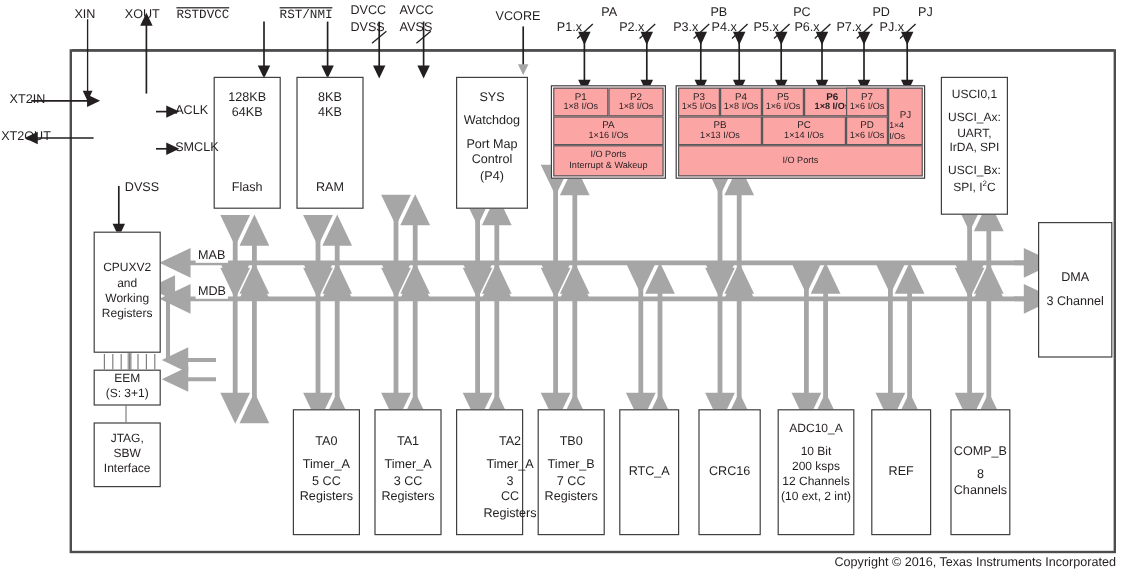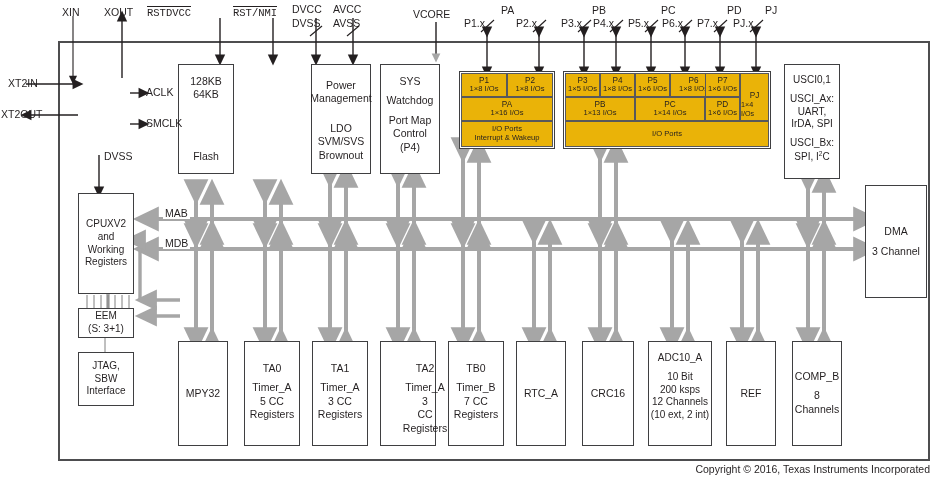--- a/index.html
+++ b/index.html
@@ -46,21 +46,21 @@
     color: #231f20;
     z-index: 4;
   }
   .blk.thin { border-width: 1px; }
   .blk .spacer { height: 6px; }
 
   
   .pcell {
     position: absolute;
     border: 1px solid #58585b;
-    background: #eab308;
+    background: #fca5a5;
     display: flex; flex-direction: column;
     align-items: center; justify-content: center;
     font-size: 7.6px; line-height: 1.18;
     z-index: 5;
   }
   .pcell .n { font-size: 8.2px; }
 
   
   .pinlab {
     position: absolute;
@@ -304,29 +304,26 @@
 
   <div class="tlab" style="left:163px; top:207px; background:#fff; padding:0 2px;">MAB</div>
   <div class="tlab" style="left:163px; top:237px; background:#fff; padding:0 2px;">MDB</div>
 
   <div class="blk" style="left:178px; top:64px; width:56px; height:110px; justify-content:flex-start; padding-top:10px;">
     <span>128KB</span>
     <span>64KB</span>
     <span style="margin-top:48px;">Flash</span>
   </div>
 
-
-  <div class="blk" style="left:311px; top:64px; width:60px; height:110px; justify-content:flex-start; padding-top:14px;">
-    <span>Power</span>
-    <span>Management</span>
-    <span class="spacer" style="height:16px;"></span>
-    <span>LDO</span>
-    <span>SVM/SVS</span>
-    <span>Brownout</span>
-  </div>
+  <div class="blk" style="left:247px; top:64px; width:56px; height:110px; justify-content:flex-start; padding-top:10px;">
+    <span>8KB</span>
+    <span>4KB</span>
+    <span style="margin-top:48px;">RAM</span>
+  </div>
+
 
   <div class="blk" style="left:380px; top:64px; width:60px; height:110px; justify-content:flex-start; padding-top:10px;">
     <span>SYS</span>
     <span class="spacer"></span>
     <span>Watchdog</span>
     <span class="spacer"></span>
     <span>Port Map</span>
     <span>Control</span>
     <span>(P4)</span>
   </div>
@@ -356,21 +353,21 @@
     <span>1×5 I/Os</span>
   </div>
   <div class="pcell" style="left:600px; top:73px; width:35px; height:24px;">
     <span class="n">P4</span>
     <span>1×8 I/Os</span>
   </div>
   <div class="pcell" style="left:635px; top:73px; width:35px; height:24px;">
     <span class="n">P5</span>
     <span>1×6 I/Os</span>
   </div>
-  <div class="pcell" style="left:670px; top:73px; width:47px; height:24px;">
+  <div class="pcell" style="left:670px; top:73px; width:47px; height:24px;font-weight:bold;">
     <span class="n">P6</span>
     <span>1×8 I/Os</span>
   </div>
   <div class="pcell" style="left:705px; top:73px; width:35px; height:24px;">
     <span class="n">P7</span>
     <span>1×6 I/Os</span>
   </div>
 
   <div class="pcell" style="left:565px; top:97px; width:70px; height:24px;">
     <span class="n">PB</span>
@@ -402,23 +399,20 @@
     <span>USCI_Bx:</span>
     <span>SPI, I<sup>2</sup>C</span>
   </div>
 
   <div class="blk" style="left:865px; top:185px; width:62px; height:113px;">
     <span>DMA</span>
     <span class="spacer"></span>
     <span>3 Channel</span>
   </div>
 
-  <div class="blk" style="left:178px; top:341px; width:50px; height:105px;">
-    <span>MPY32</span>
-  </div>
 
   <div class="blk" style="left:244px; top:341px; width:56px; height:105px; justify-content:flex-start; padding-top:20px;">
     <span>TA0</span>
     <span class="spacer"></span>
     <span>Timer_A</span>
     <span>5 CC</span>
     <span>Registers</span>
   </div>
 
   <div class="blk" style="left:312px; top:341px; width:56px; height:105px; justify-content:flex-start; padding-top:20px;">

